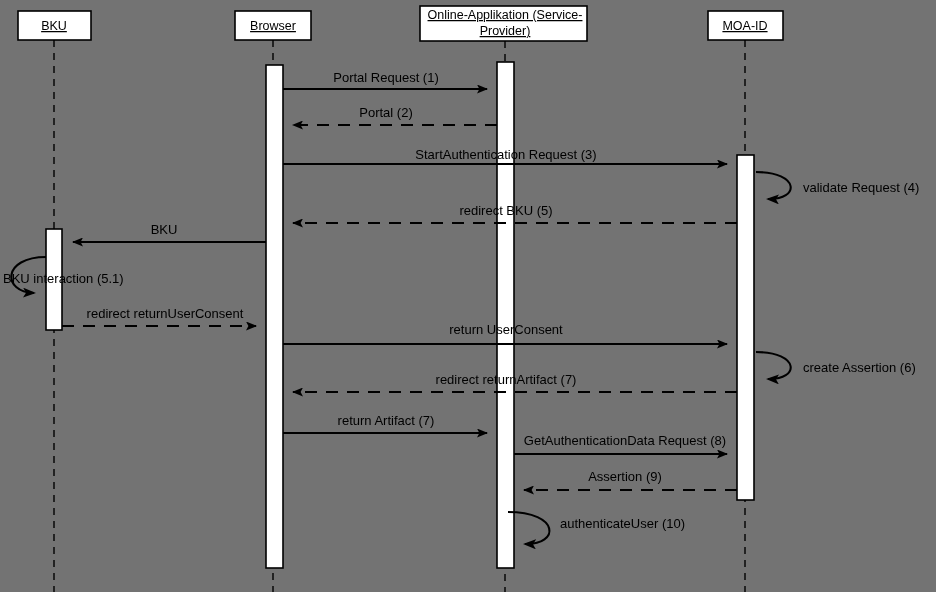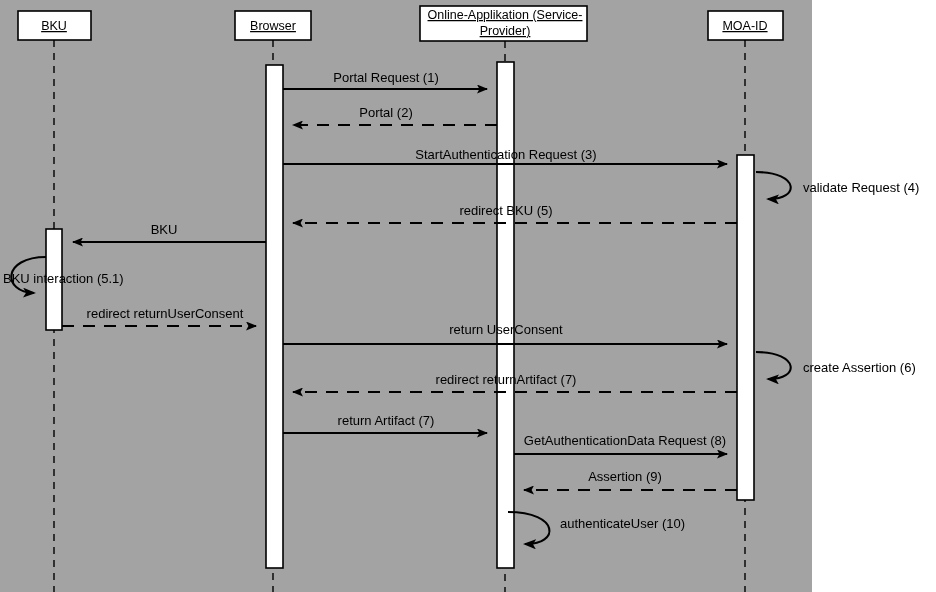--- a/index.html
+++ b/index.html
@@ -8,23 +8,23 @@
     background: #ffffff;
   }
   body {
     width: 936px;
     height: 592px;
     overflow: hidden;
     font-family: "Liberation Sans", sans-serif;
   }
   #diagram-root {
     position: relative;
-    width: 812px;
+    width: 936px;
     height: 592px;
-    background: #a3a3a3;
+    background: #737373;
   }
   svg#seq-svg {
     display: block;
     width: 936px;
     height: 592px;
   }
   .lifeline-box {
     fill: #ffffff;
     stroke: #000000;
     stroke-width: 1.6;

